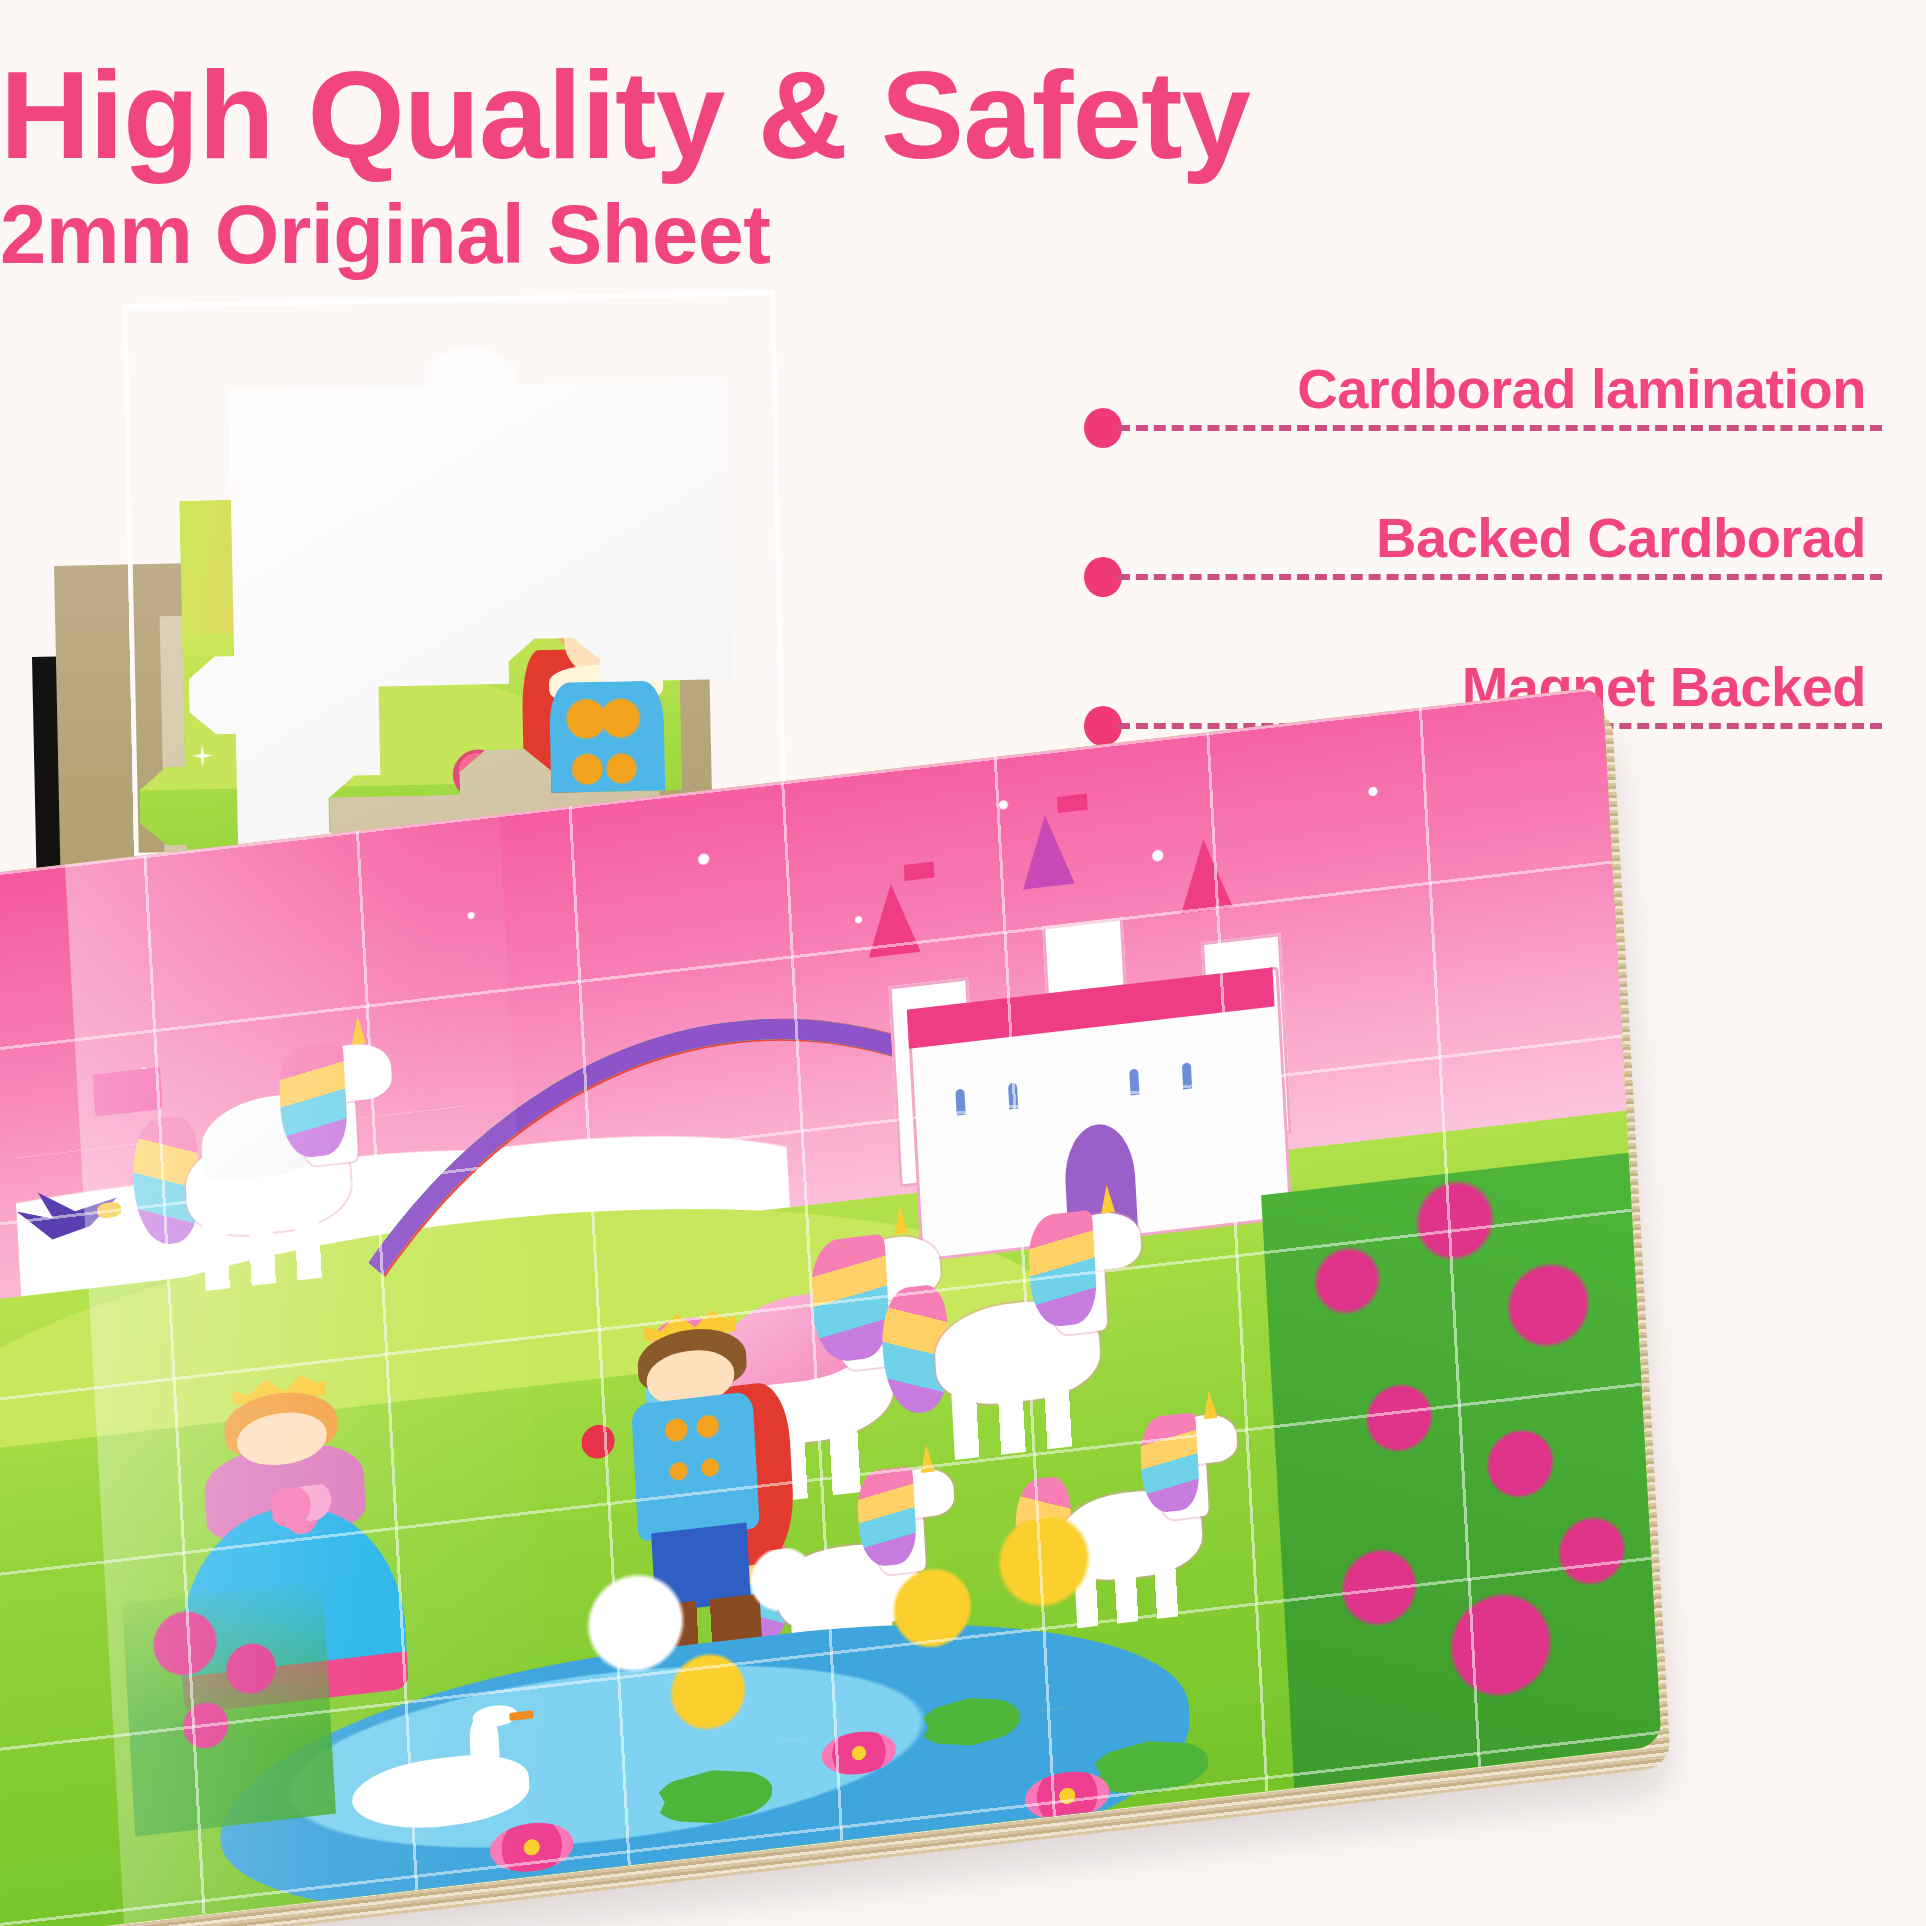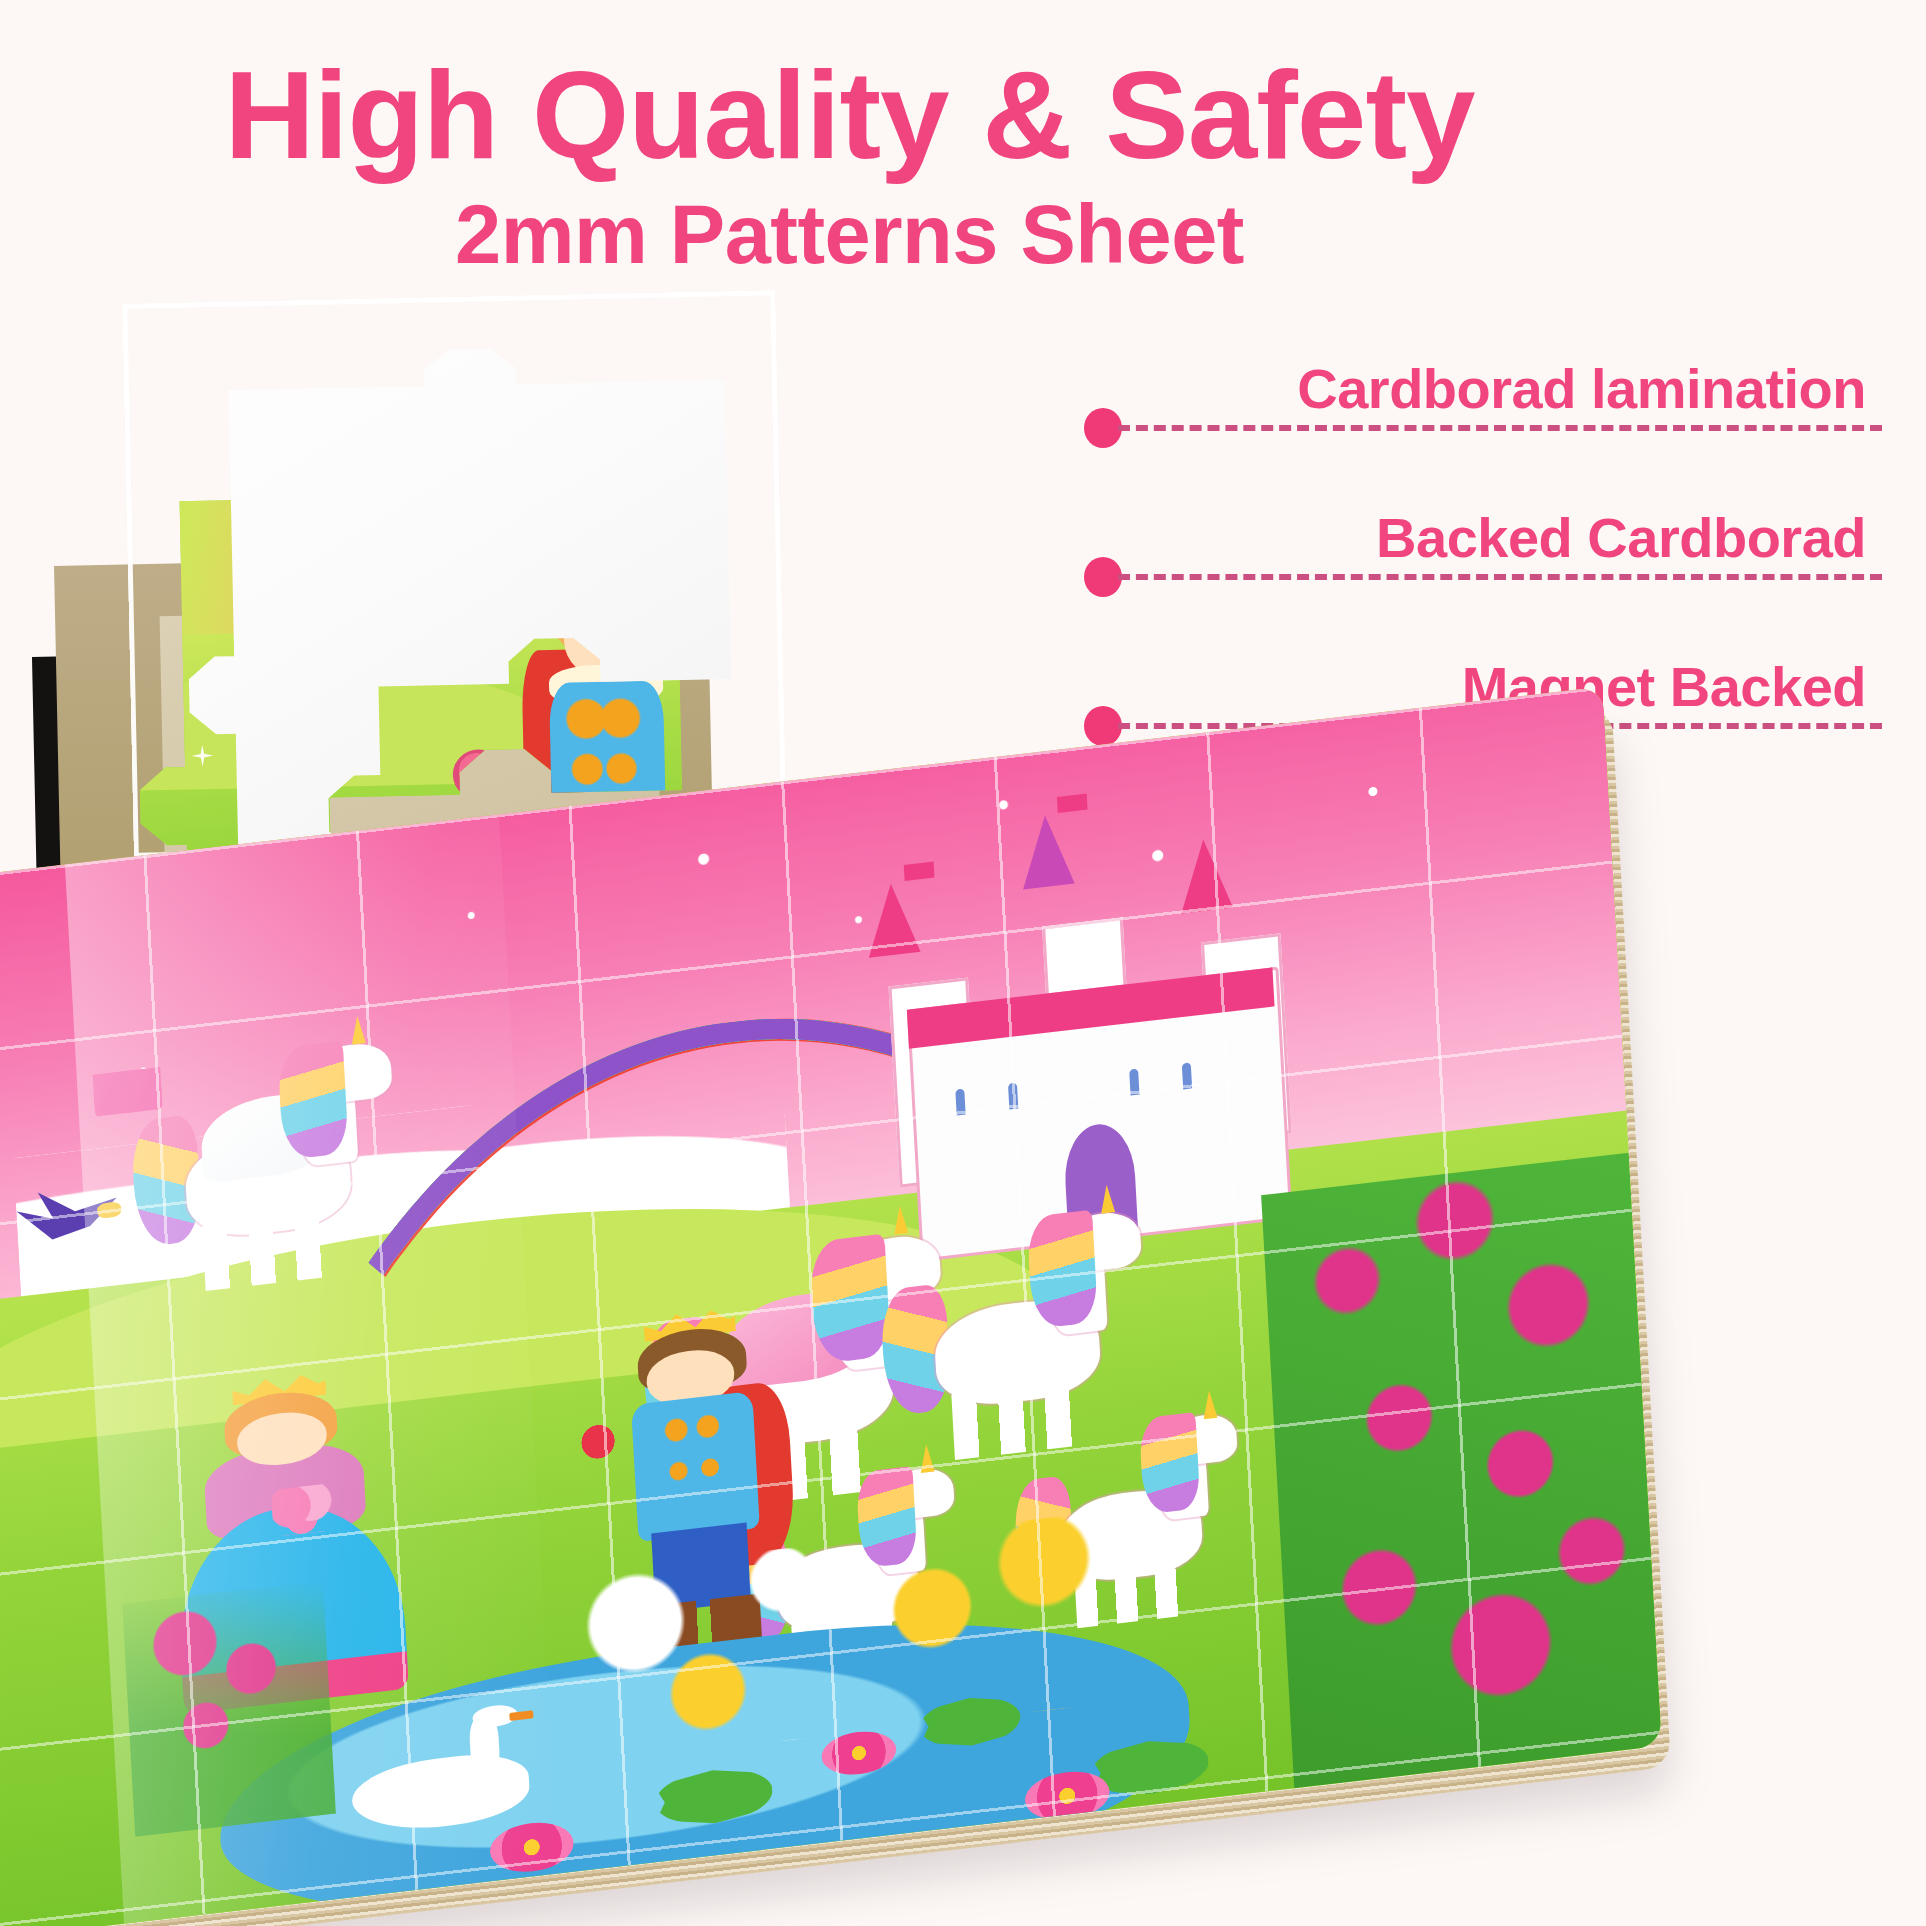--- a/index.html
+++ b/index.html
@@ -4,21 +4,21 @@
 <style>
   html,body{margin:0;padding:0;}
   body{
     width:1927px;height:1927px;overflow:hidden;position:relative;
     background:#fdf8f6;
     font-family:"Liberation Sans","DejaVu Sans",sans-serif;
   }
   #stage{position:absolute;inset:0;width:1927px;height:1927px;}
 
   
-  .header{position:absolute;left:0;top:51px;width:1699px;text-align:center;}
+  .header{position:absolute;left:0;top:51px;width:1699px;}
   .title{
     font-size:125px;line-height:1.02;font-weight:700;letter-spacing:-1px;
     color:#f1457f;margin:0;
   }
   .subtitle{
     font-size:83px;line-height:1.05;font-weight:700;letter-spacing:-0.5px;
     color:#f1457f;margin:12px 0 0 0;
   }
 
   
@@ -317,21 +317,21 @@
   .gloss{position:absolute;left:8%;top:0;width:26%;height:100%;
     background:linear-gradient(100deg,rgba(255,255,255,.42) 0%,rgba(255,255,255,.08) 60%,transparent 100%);}
 </style>
 </head>
 <body>
 
 <div id="stage">
 
   <div class="header">
     <div class="title">High Quality &amp; Safety</div>
-    <div class="subtitle">2mm Patterns Sheet</div>
+    <div class="subtitle">2mm Original Sheet</div>
   </div>
 
   <div class="exploded">
 
     <div class="layer l-mag">
       <div class="edge"></div>
       <div class="piece"></div>
     </div>
 
     <div class="layer l-card">

